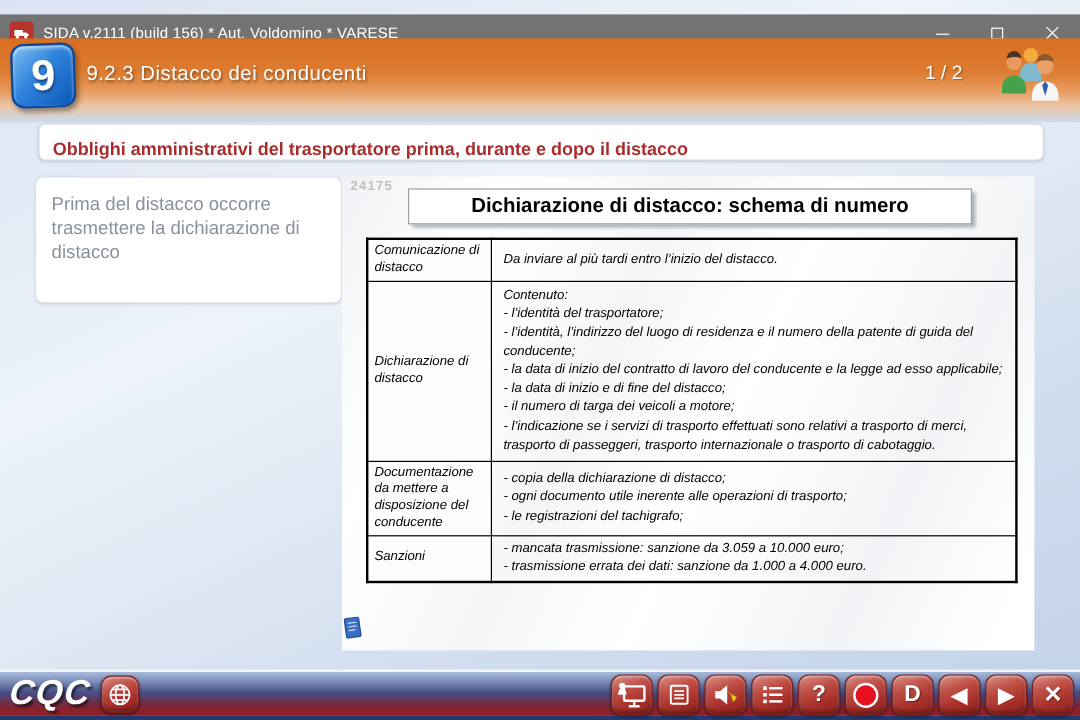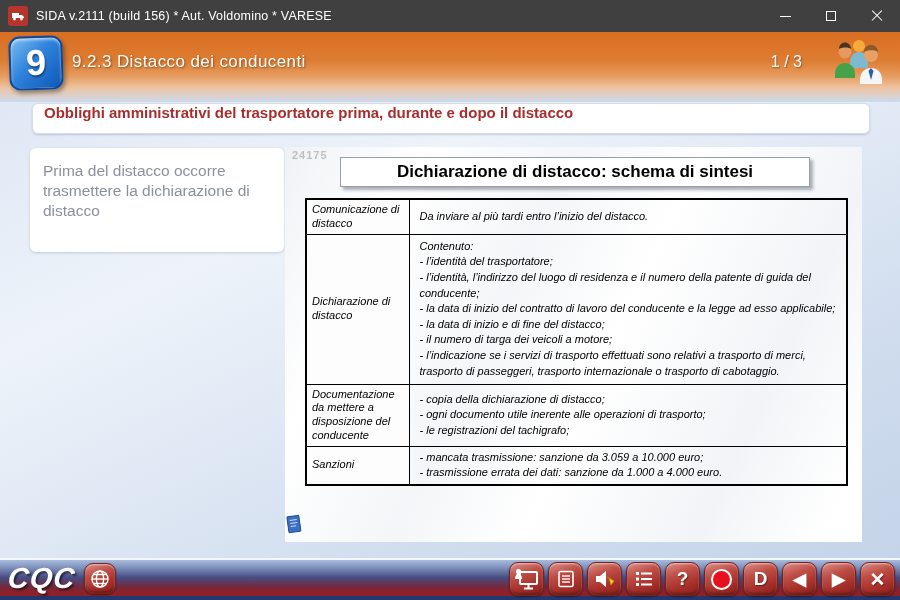--- a/index.html
+++ b/index.html
@@ -1,22 +1,22 @@
 <!DOCTYPE html>
 <html><head>
 <meta charset="utf-8">
 <style>
   * { margin:0; padding:0; box-sizing:border-box; }
   html,body { width:900px; height:600px; overflow:hidden; }
   body { font-family:"Liberation Sans", sans-serif; position:relative;
          background:linear-gradient(155deg,#d9e3f2 0%,#eef3fa 35%,#cfdcee 75%,#c3d2e8 100%); }
 
   
-  .titlebar { position:absolute; left:0; top:0; width:900px; height:32px;
-    background:#404040; display:flex; align-items:center; color:#fff; }
+  .titlebar { position:absolute; left:0; top:12px; width:900px; height:32px;
+    background:#737373; display:flex; align-items:center; color:#fff; }
   .appicon { width:20px; height:20px; margin:0 8px 0 8px; background:#b5342c; border-radius:3px;
     display:flex; align-items:center; justify-content:center; }
   .wtitle { font-size:12.5px; letter-spacing:.2px; }
   .wbtns { margin-left:auto; display:flex; height:32px; }
   .wbtn { width:46px; height:32px; display:flex; align-items:center; justify-content:center; }
   .glyph-min { width:11px; height:1px; background:#fff; }
   .glyph-max { width:10px; height:10px; border:1px solid #fff; }
   .glyph-x { position:relative; width:12px; height:12px; }
   .glyph-x::before,.glyph-x::after { content:""; position:absolute; left:-1px; top:5px; width:14px; height:1.4px; background:#fff; }
   .glyph-x::before { transform:rotate(45deg); } .glyph-x::after { transform:rotate(-45deg); }
@@ -31,21 +31,21 @@
     color:#fff; font-size:36px; font-weight:bold; text-shadow:1px 2px 2px rgba(0,0,0,.4); }
   .htitle { position:absolute; left:72px; top:20px; color:#fff; font-size:17px; font-weight:normal;
     letter-spacing:.4px; text-shadow:1px 1px 2px rgba(90,50,10,.65); }
   .hpage { position:absolute; right:98px; top:21px; color:#fff; font-size:16px;
     text-shadow:1px 1px 1px rgba(90,50,10,.5); }
   .hpeople { position:absolute; right:16px; top:6px; }
 
   
   .banner { position:absolute; left:32px; top:103px; width:838px; height:31px; background:#fff;
     border:1px solid #d6dde6; border-radius:6px; box-shadow:0 1px 2px rgba(70,90,120,.25);
-    display:flex; align-items:flex-start; padding-left:11px;
+    display:flex; align-items:flex-end; padding-left:11px;
     color:#a82e2e; font-size:15px; font-weight:bold; }
 
   
   .notecard { position:absolute; left:30px; top:148px; width:254px; height:104px; background:#fff;
     border-radius:6px; box-shadow:0 1px 3px rgba(70,90,120,.25);
     padding:13px 10px 16px 13px; color:#8a919d; font-size:15.5px; line-height:1.28; }
 
   
   .main { position:absolute; left:285px; top:147px; width:577px; height:395px; background:#fff;
     background-image:linear-gradient(115deg, rgba(210,218,228,.35) 0%, rgba(255,255,255,0) 18%, rgba(210,218,228,.25) 38%, rgba(255,255,255,0) 55%, rgba(210,218,228,.3) 78%, rgba(255,255,255,0) 95%); }
@@ -102,21 +102,21 @@
         <span class="glyph-x"></span>
       </span>
   </span>
 </div>
 
 <div class="header">
   <div class="ninetile">
     <span>9</span>
   </div>
   <div class="htitle">9.2.3 Distacco dei conducenti</div>
-  <div class="hpage">1 / 3</div>
+  <div class="hpage">1 / 2</div>
   <div class="hpeople">
     <svg width="52" height="48" viewBox="0 0 52 48">
       <circle cx="27" cy="8" r="6" fill="#f3ac3c"></circle>
       <path d="M18 24c0-6 4-10 9-10s9 4 9 10v6H18z" fill="#7fb9cf"></path>
       <circle cx="13" cy="14" r="6.5" fill="#e79a5f"></circle>
       <path d="M7 11c0-4 3-6.5 6-6.5s6 2.5 6 6.5c-2-2-9-2-12 0z" fill="#4a3524"></path>
       <path d="M3 36c0-7 4.5-11 10-11s10 4 10 11v4H3z" fill="#46a24a"></path>
       <circle cx="39" cy="17" r="7" fill="#e8a066"></circle>
       <path d="M32 14c0-4.5 3.5-7 7-7s7 2.5 7 7c-2.5-2.5-11-2.5-14 0z" fill="#8a5a2b"></path>
       <path d="M28 42c0-8 5-12 11-12s11 4 11 12v4H28z" fill="#f4f6f8"></path>
@@ -128,21 +128,21 @@
 <div class="banner">
   <span>Obblighi amministrativi del trasportatore prima, durante e dopo il distacco</span>
 </div>
 
 <div class="notecard">
   <span>Prima del distacco occorre trasmettere la dichiarazione di distacco</span>
 </div>
 
 <div class="main">
   <div class="watermark">24175</div>
-  <div class="tbltitle">Dichiarazione di distacco: schema di sintesi</div>
+  <div class="tbltitle">Dichiarazione di distacco: schema di numero</div>
   <table class="schema">
     <tbody>
         <tr class="r1">
       <td class="lbl">Comunicazione di distacco</td>
       <td class="txt">Da inviare al più tardi entro l’inizio del distacco.</td>
     </tr>
     <tr class="r2">
       <td class="lbl">Dichiarazione di distacco</td>
       <td class="txt">Contenuto:
 - l’identità del trasportatore;

